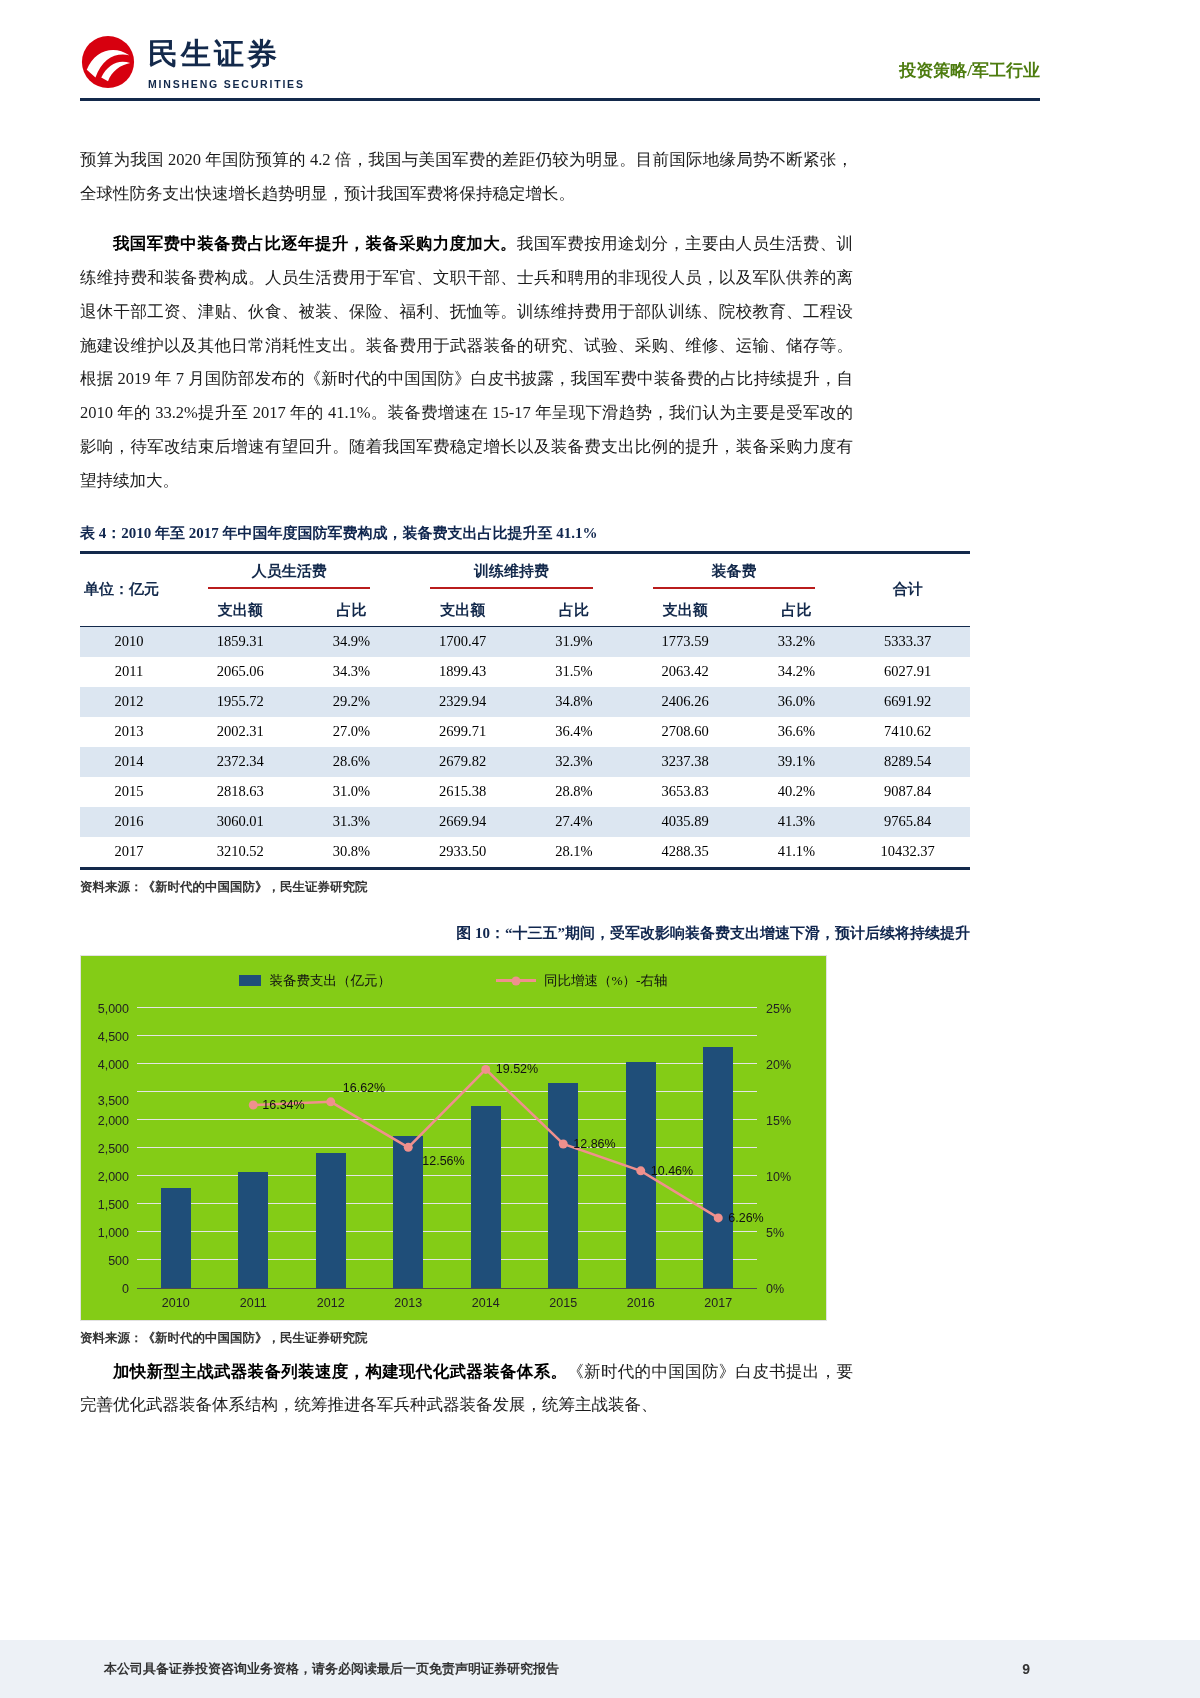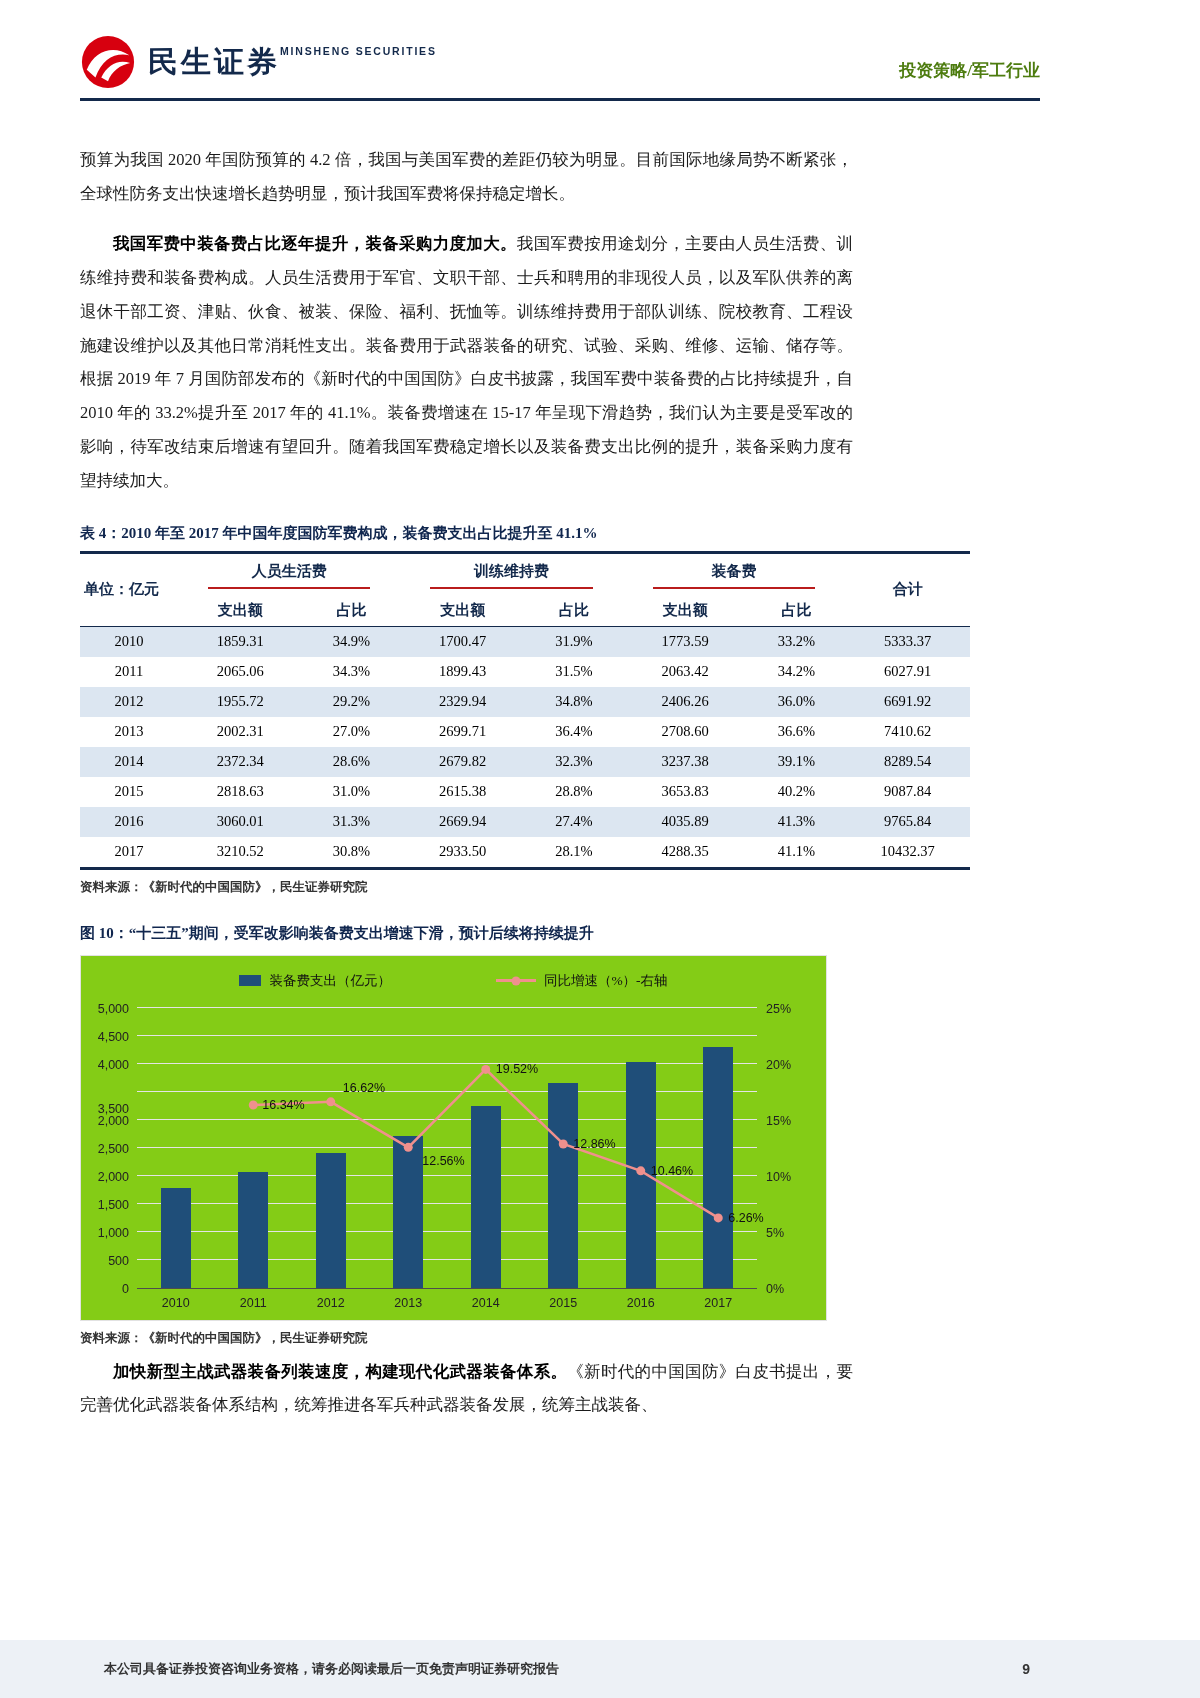--- a/index.html
+++ b/index.html
@@ -4,21 +4,21 @@
 <style>
   html,body{margin:0;padding:0;}
   body{
     width:1200px;height:1698px;position:relative;background:#ffffff;
     font-family:"Liberation Serif","DejaVu Serif",serif;color:#111;
     overflow:hidden;
   }
   
   .header{width:960px;margin:34px 0 0 80px;display:flex;justify-content:space-between;align-items:flex-end;}
   .logo{display:flex;align-items:center;gap:12px;}
-  .logo-text{display:flex;justify-content:center;}
+  .logo-text{display:flex;flex-direction:column;justify-content:center;}
   .logo-cn{font-size:30px;font-weight:bold;color:#13294b;letter-spacing:3px;font-family:"Liberation Sans","DejaVu Sans",sans-serif;}
   .logo-en{font-size:10.5px;color:#13294b;letter-spacing:1.8px;margin-top:3px;font-family:"Liberation Sans","DejaVu Sans",sans-serif;font-weight:bold;}
   .header-right{font-size:17px;font-weight:bold;color:#4d7c0f;padding-bottom:8px;}
   .header-rule{width:960px;margin:8px 0 0 80px;border-bottom:3px solid #13294b;}
   
   .content{margin-left:80px;}
   .para{width:773px;font-size:16.5px;line-height:2.05;text-align:justify;color:#1a1a1a;}
   .para.first{margin-top:42px;}
   .para.indent{text-indent:2em;margin-top:8px;}
   .para b{color:#000;}
@@ -29,21 +29,21 @@
     font-size:14.5px;}
   table.budget th{color:#13294b;font-weight:bold;font-size:15px;padding:6px 4px;background:#fff;}
   th.unit{text-align:left;padding-left:18px;}
   .grp-line{border-bottom:2px solid #b91c1c;padding-bottom:6px;margin:2px 26px 0 26px;text-align:center;}
   th.rowspan2{border-bottom:1.5px solid #13294b;}
   th.sub{border-bottom:1.5px solid #13294b;padding:7px 4px;}
   table.budget td{text-align:center;padding:6.5px 4px;color:#000;}
   tr.shaded{background:#dce6f1;}
   .source{margin-top:9px;font-size:12.5px;color:#333;width:890px;font-weight:bold;}
   
-  .fig-title{margin-top:28px;font-size:15px;font-weight:bold;color:#10264e;width:890px;}
+  .fig-title{margin-top:28px;font-size:15px;font-weight:bold;color:#10264e;width:890px;text-align:right;}
   .chart-wrap{margin-top:12px;width:745px;border:1px solid #e2e2e2;padding:12px 0 10px 0;background:#84cc16;}
   .legend{display:flex;justify-content:center;gap:105px;margin:4px 0 18px 0;font-size:13.5px;color:#111;}
   .legend-item{display:flex;align-items:center;}
   .swatch-bar{width:22px;height:11px;display:inline-block;margin-right:8px;}
   .swatch-line{position:relative;display:inline-block;width:40px;height:3px;margin-right:8px;}
   .swatch-dot{position:absolute;left:50%;top:50%;transform:translate(-50%,-50%);width:9px;height:9px;border-radius:50%;}
   .plot-row{display:flex;}
   .yaxis{position:relative;height:280px;}
   .yaxis.left{width:56px;}
   .yaxis.right{width:48px;}
@@ -227,21 +227,21 @@
     </div>
     <div class="plot-row">
       <div class="yaxis left">
           <div class="ylab" style="bottom: -8px;">0</div>
           <div class="ylab" style="bottom: 20px;">500</div>
           <div class="ylab" style="bottom: 48px;">1,000</div>
           <div class="ylab" style="bottom: 76px;">1,500</div>
           <div class="ylab" style="bottom: 104px;">2,000</div>
           <div class="ylab" style="bottom: 132px;">2,500</div>
           <div class="ylab" style="bottom: 160px;">2,000</div>
-          <div class="ylab" style="bottom: 172px;">3,500</div>
+          <div class="ylab" style="bottom: 180px;">3,500</div>
           <div class="ylab" style="bottom: 216px;">4,000</div>
           <div class="ylab" style="bottom: 244px;">4,500</div>
           <div class="ylab" style="bottom: 272px;">5,000</div>
         </div>
       <div class="plot-area">
           <div class="gridline" style="bottom: 28px;"></div>
           <div class="gridline" style="bottom: 56px;"></div>
           <div class="gridline" style="bottom: 84px;"></div>
           <div class="gridline" style="bottom: 112px;"></div>
           <div class="gridline" style="bottom: 140px;"></div>

